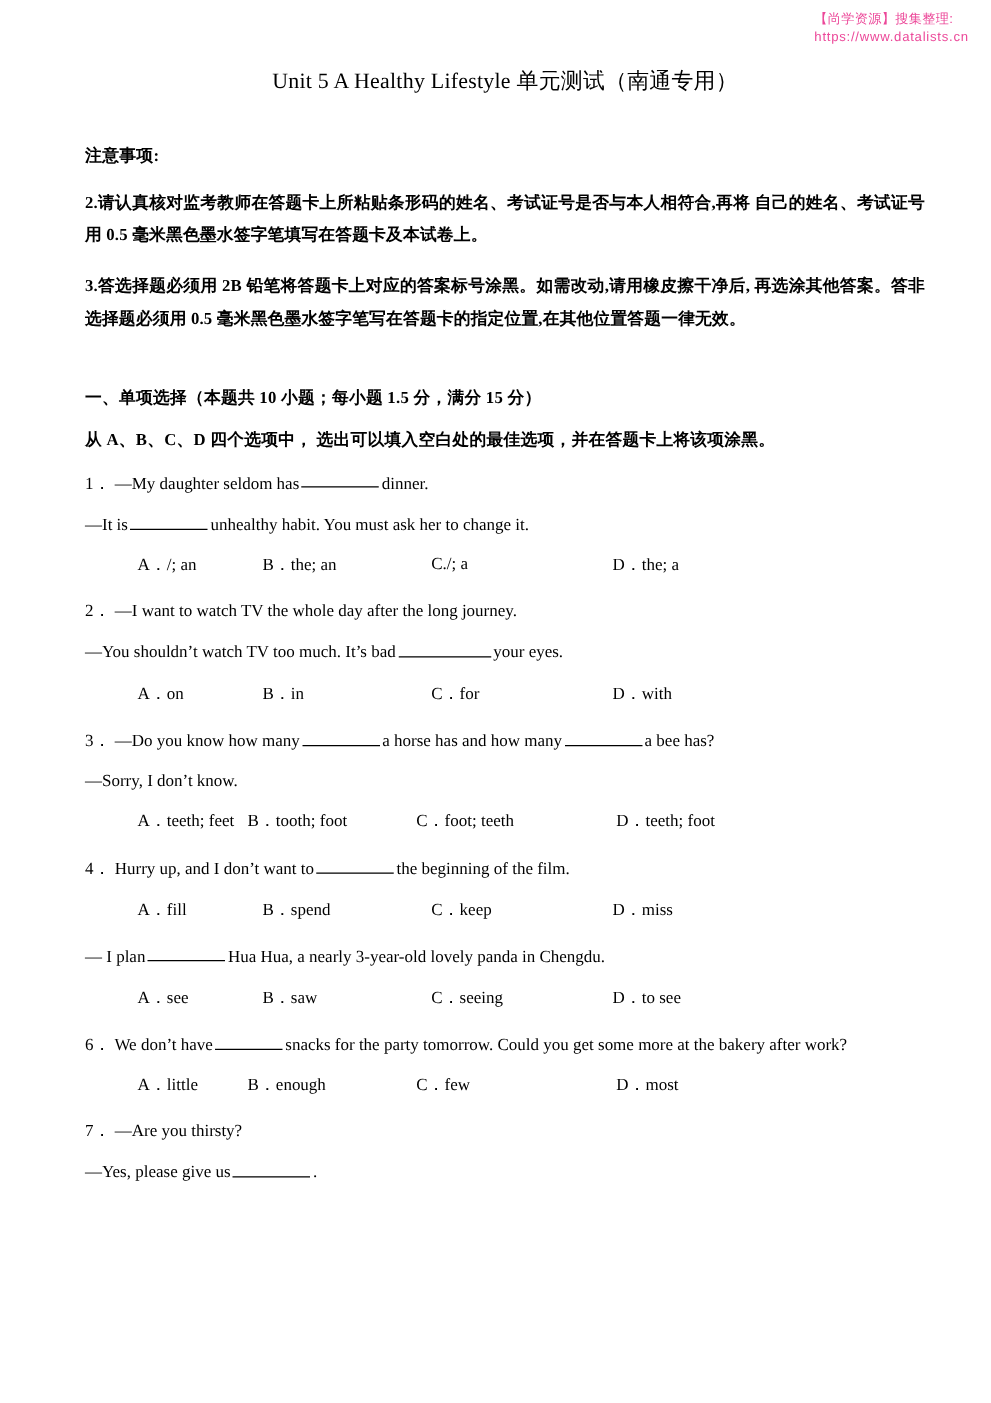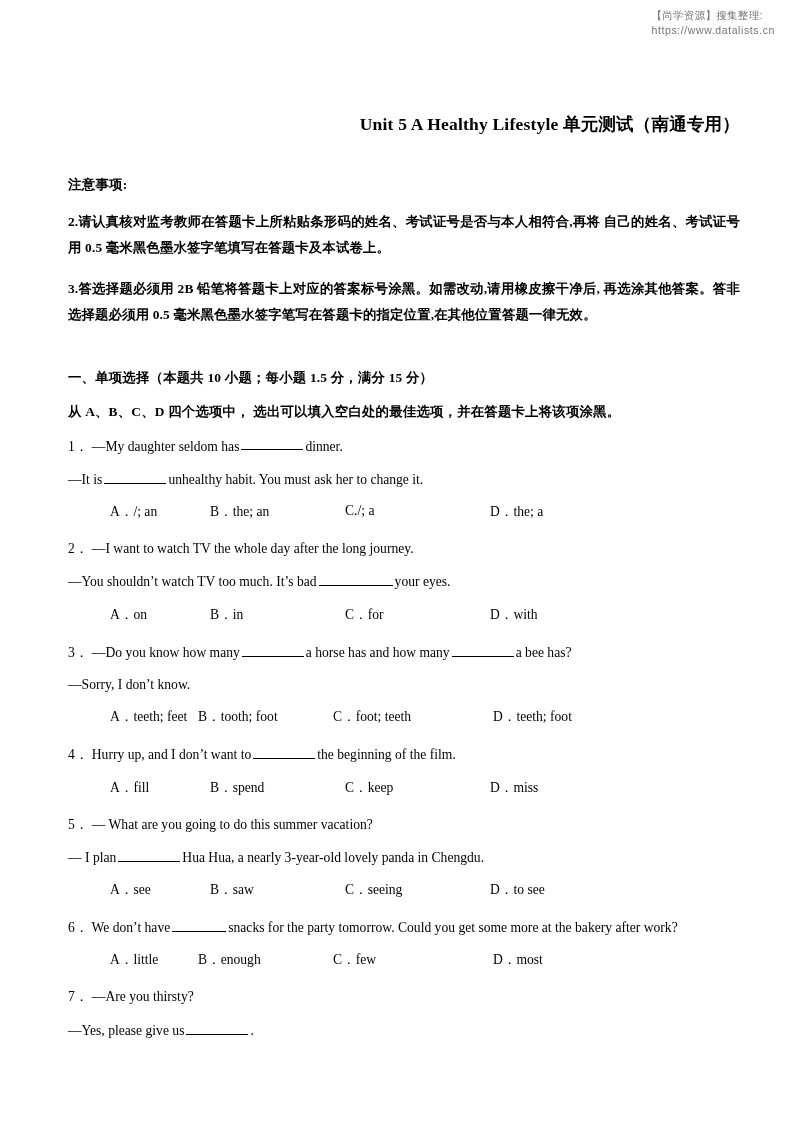--- a/index.html
+++ b/index.html
@@ -22,21 +22,21 @@
     width: 793px;
     height: 1122px;
   }
 
   
   .watermark {
     position: absolute;
     right: 18px;
     top: 8px;
     text-align: left;
-    color: #737373;
+    color: #ec4899;
     line-height: 1.45;
     user-select: none;
   }
   .watermark .wm-cn {
     font-family: "Liberation Sans", "DejaVu Sans", sans-serif;
     font-size: 10.5px;
     letter-spacing: .3px;
     white-space: nowrap;
   }
   .watermark .wm-url {
@@ -50,24 +50,24 @@
   .content {
     position: absolute;
     left: 68px;
     top: 0;
     width: 672px;
   }
 
   
   .doc-title {
     margin: 0;
-    padding-top: 112px;
-    text-align: right;
+    padding-top: 52px;
+    text-align: center;
     font-size: 17.5px;
-    font-weight: bold;
+    font-weight: normal;
     letter-spacing: .2px;
     white-space: nowrap;
   }
 
   
   .notice-head {
     margin-top: 40px;
     font-size: 13.5px;
     font-weight: bold;
     letter-spacing: .2px;
@@ -217,24 +217,20 @@
       <div class="options">
         <span class="opt opt-a"><span>A．</span><span>fill</span></span>
         <span class="opt opt-b"><span>B．</span><span>spend</span></span>
         <span class="opt opt-c"><span>C．</span><span>keep</span></span>
         <span class="opt opt-d"><span>D．</span><span>miss</span></span>
       </div>
     </div>
 
     <div class="question">
       <div class="q-line">
-        <span>5．</span>
-        <span>— What are you going to do this summer vacation?</span>
-      </div>
-      <div class="q-line">
         <span>— I plan</span><span class="blank w-md"></span><span>Hua Hua, a nearly 3-year-old lovely panda in Chengdu.</span>
       </div>
       <div class="options">
         <span class="opt opt-a"><span>A．</span><span>see</span></span>
         <span class="opt opt-b"><span>B．</span><span>saw</span></span>
         <span class="opt opt-c"><span>C．</span><span>seeing</span></span>
         <span class="opt opt-d"><span>D．</span><span>to see</span></span>
       </div>
     </div>
 

